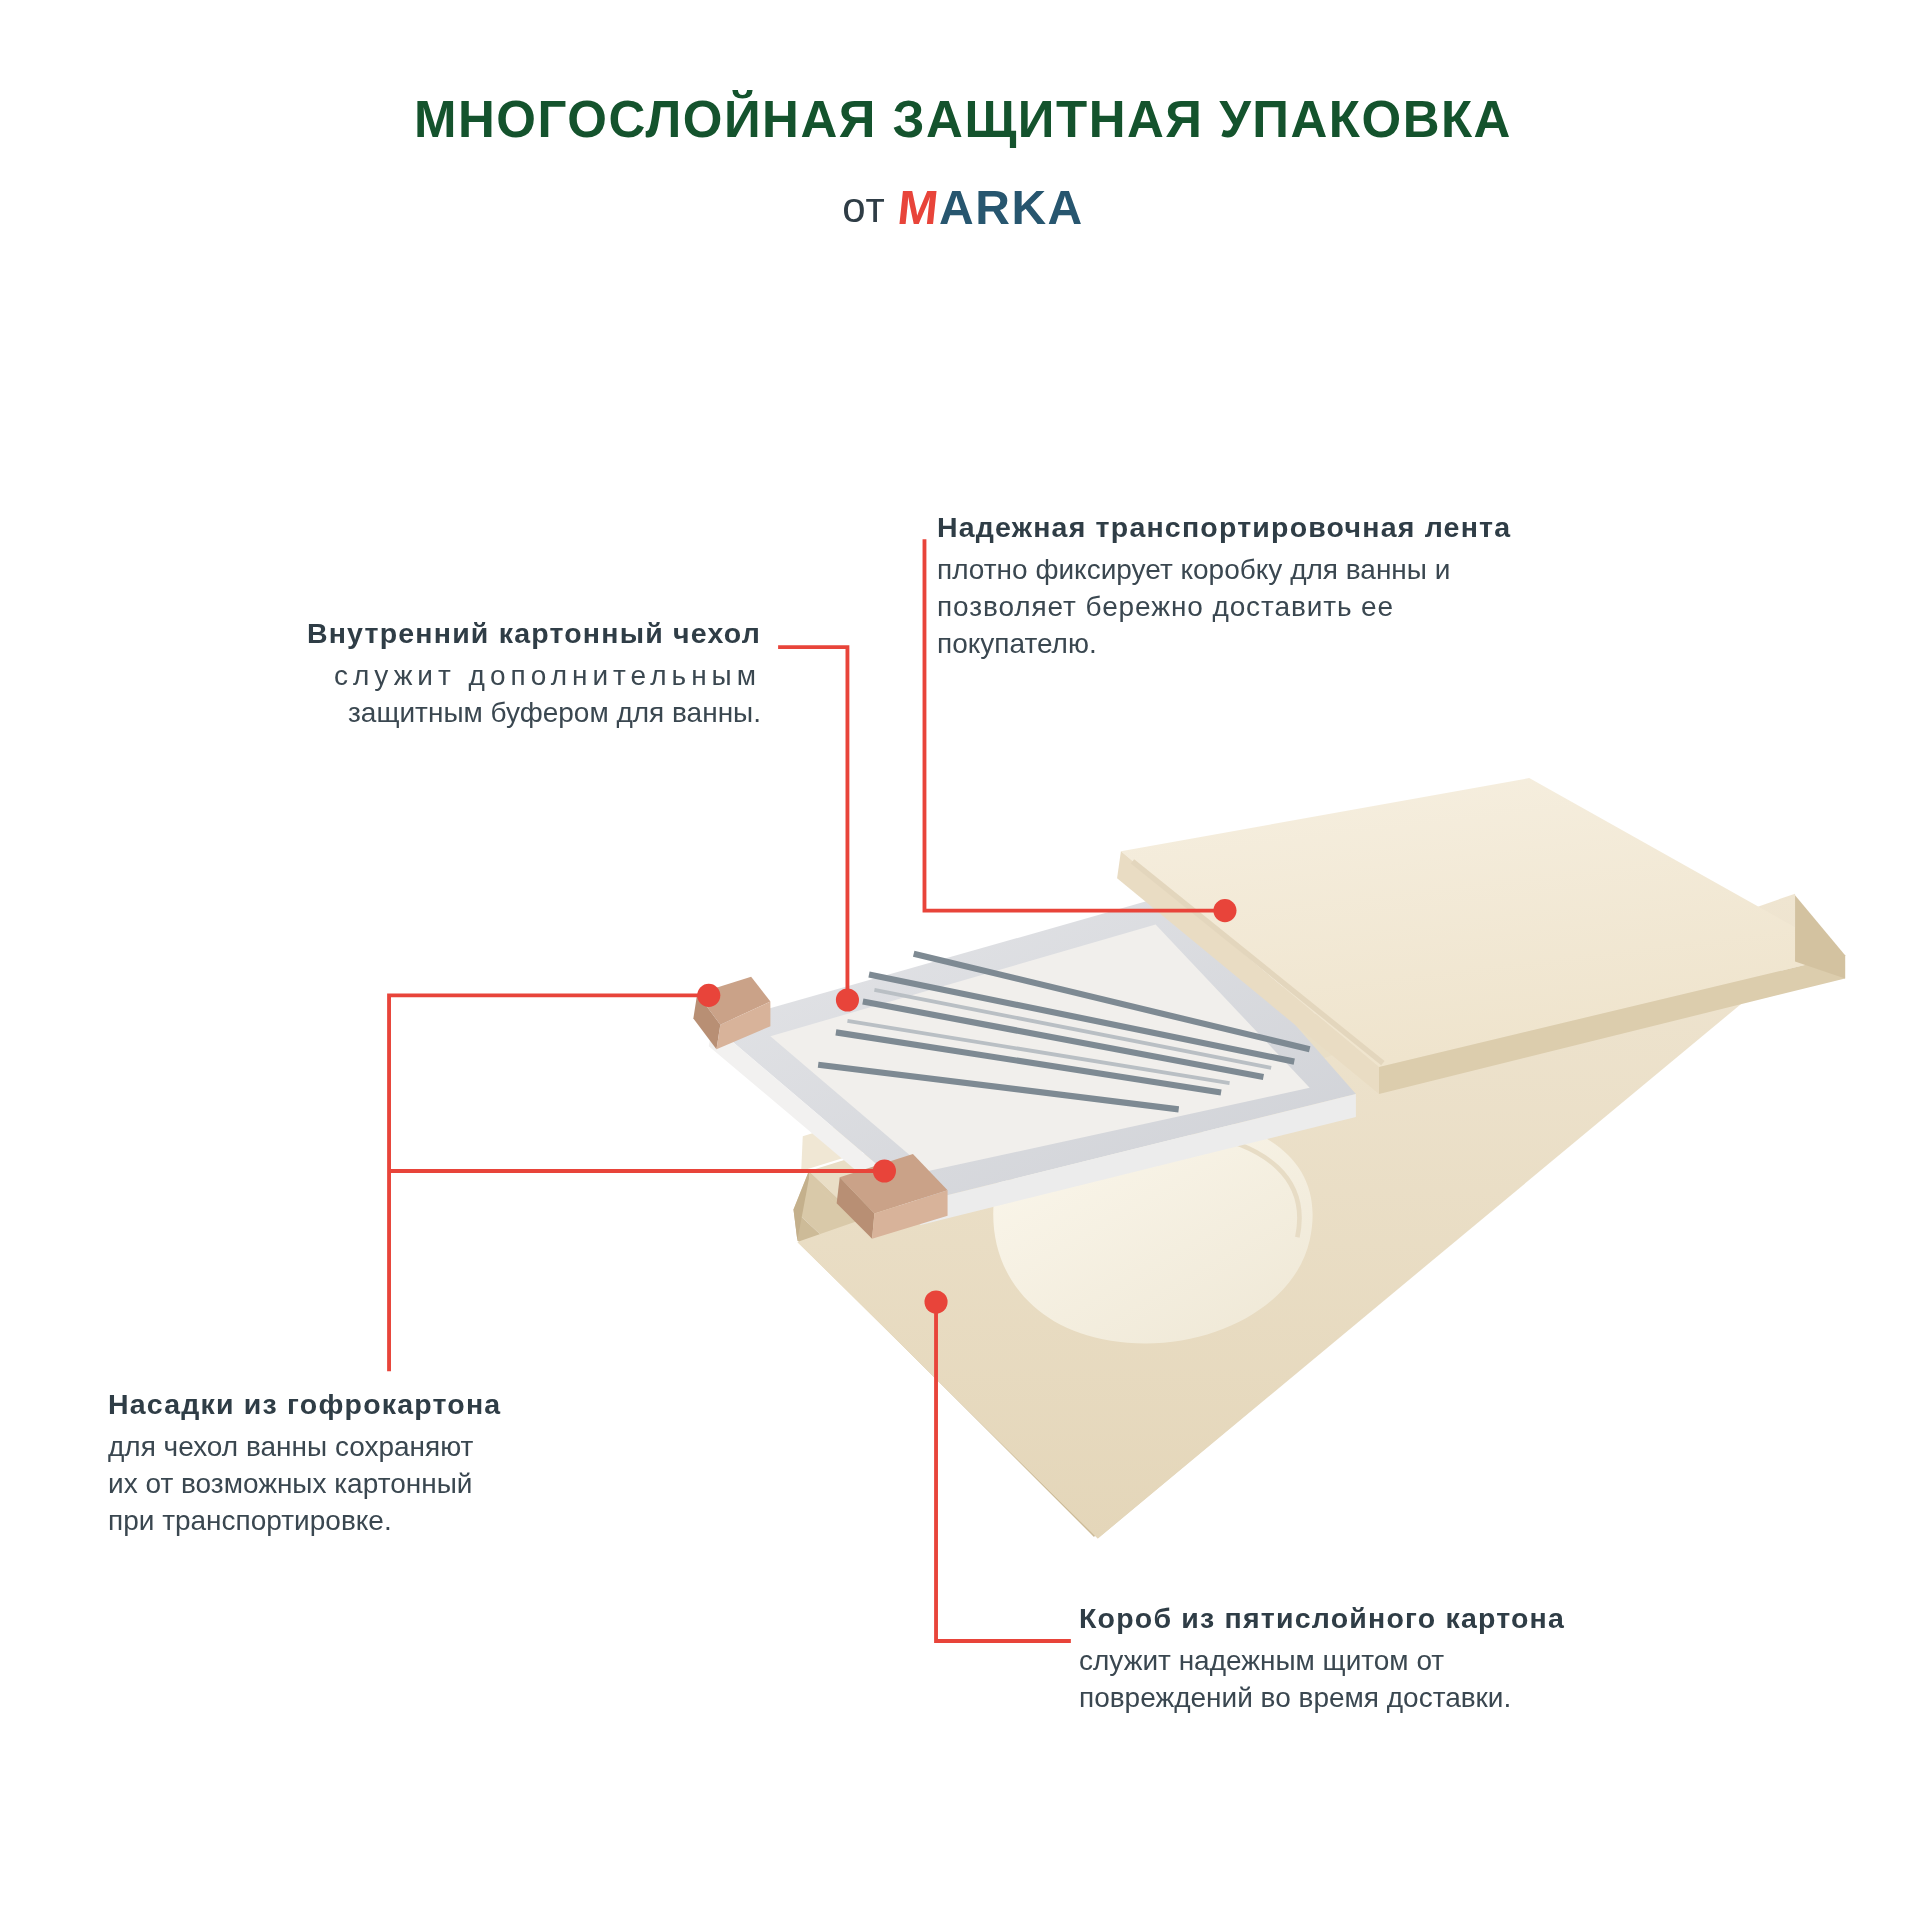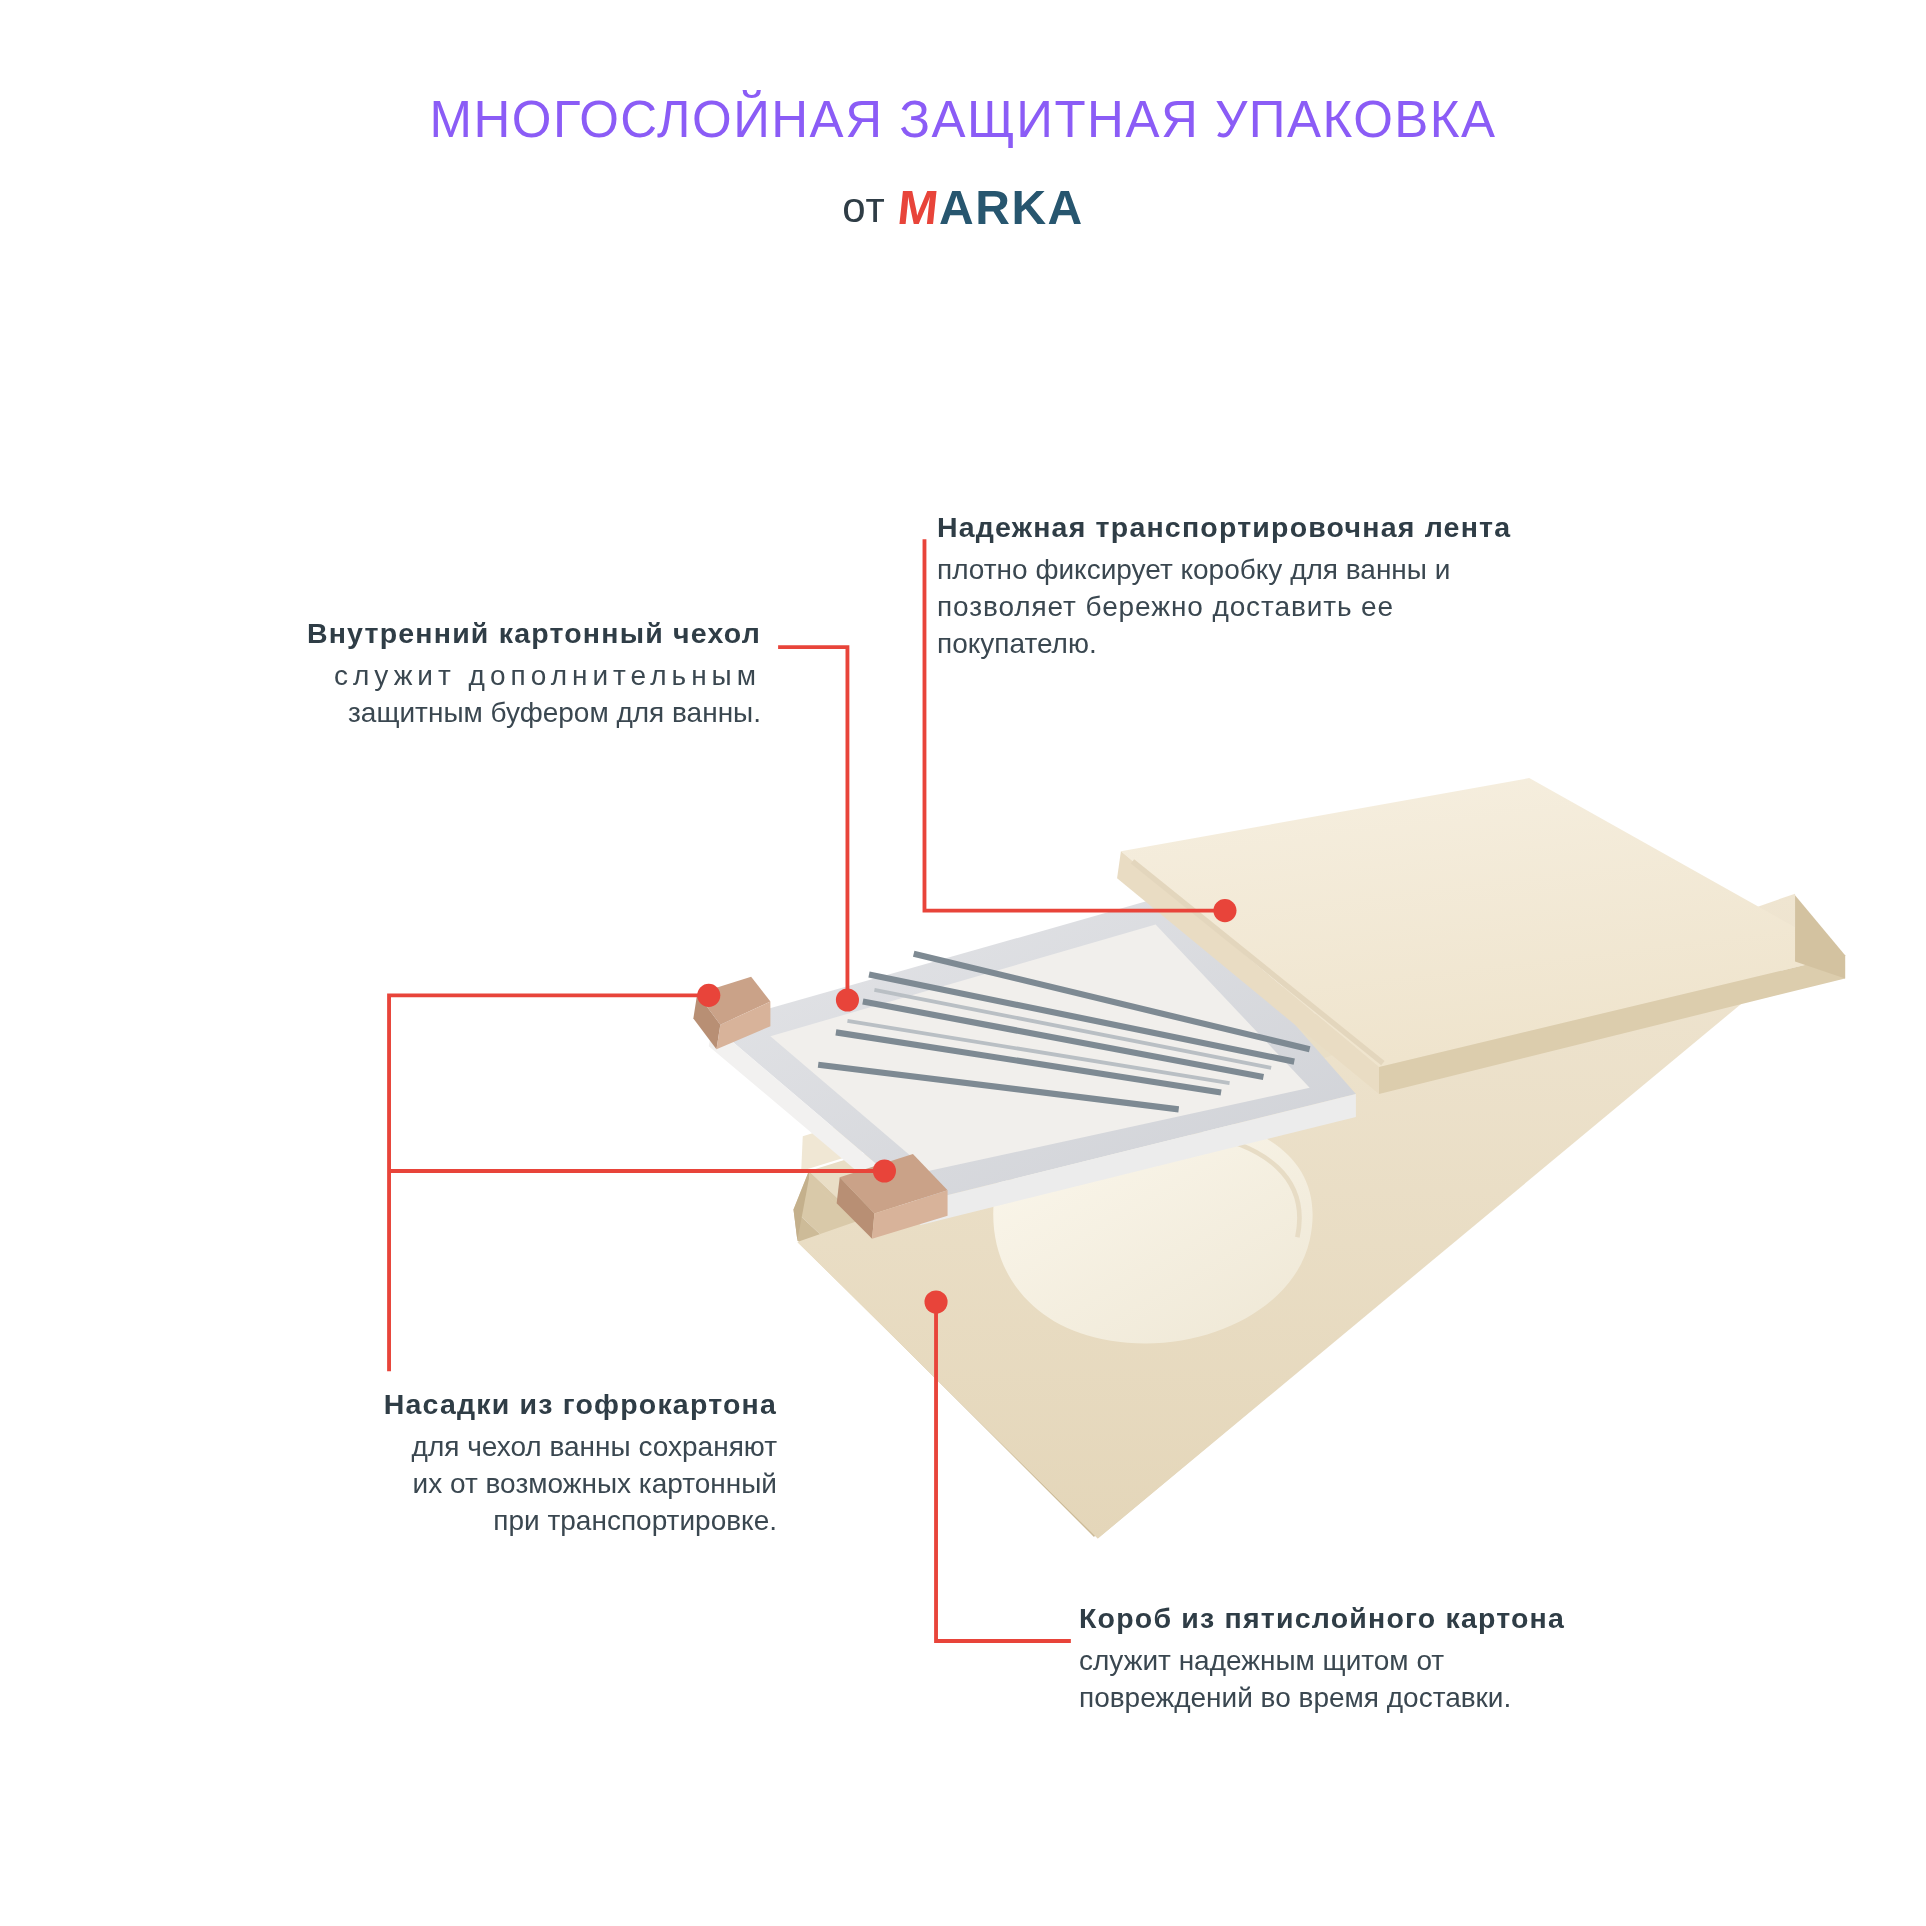--- a/index.html
+++ b/index.html
@@ -24,23 +24,23 @@
   
   .header {
     position: absolute;
     top: 92px;
     left: 0;
     width: 1926px;
     text-align: center;
   }
   .header .title {
     font-size: 51px;
-    font-weight: normal;
+    font-weight: bold;
     letter-spacing: 1.5px;
-    color: #8b5cf6;
+    color: #14532d;
     line-height: 1.1;
   }
   .header .subline {
     margin-top: 32px;
     font-size: 42px;
     letter-spacing: 0.8px;
     color: #2f3d46;
     display: flex;
     align-items: center;
     justify-content: center;
@@ -100,24 +100,24 @@
 
   #callout-tape {
     left: 937px;
     top: 510px;
     width: 863px;
     text-align: left;
   }
   #callout-tape .c-body .sp { letter-spacing: 0.9px; }
 
   #callout-corners {
-    left: 99px;
+    left: 108px;
     top: 1387px;
     width: 678px;
-    text-align: right;
+    text-align: left;
   }
 
   #callout-box {
     left: 1079px;
     top: 1601px;
     width: 771px;
   }
 </style>
 </head>
 <body>

